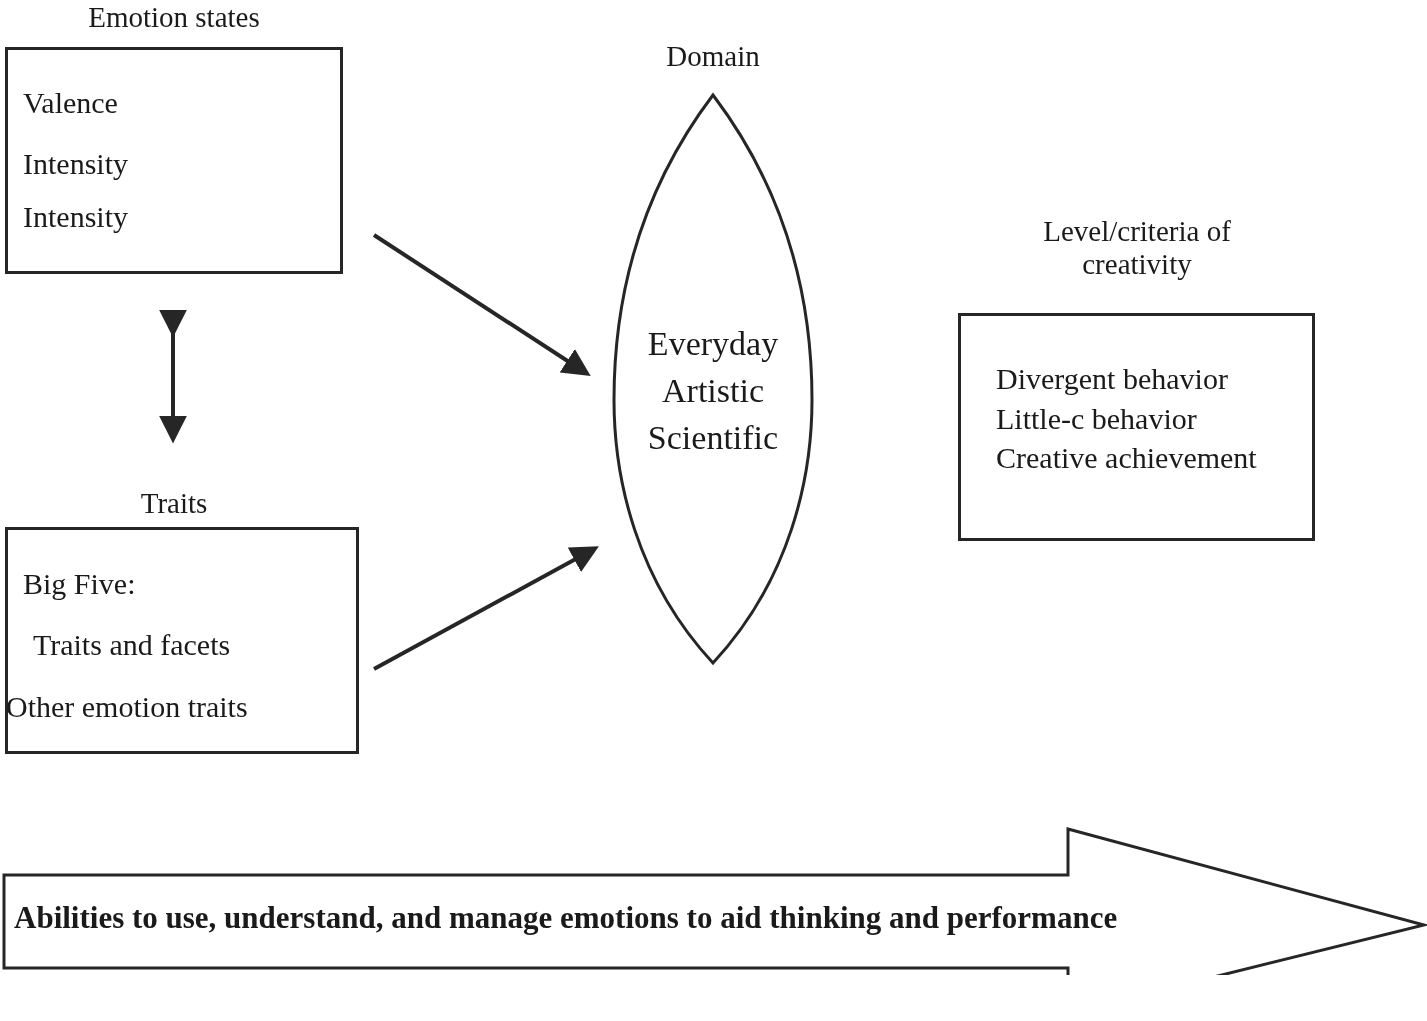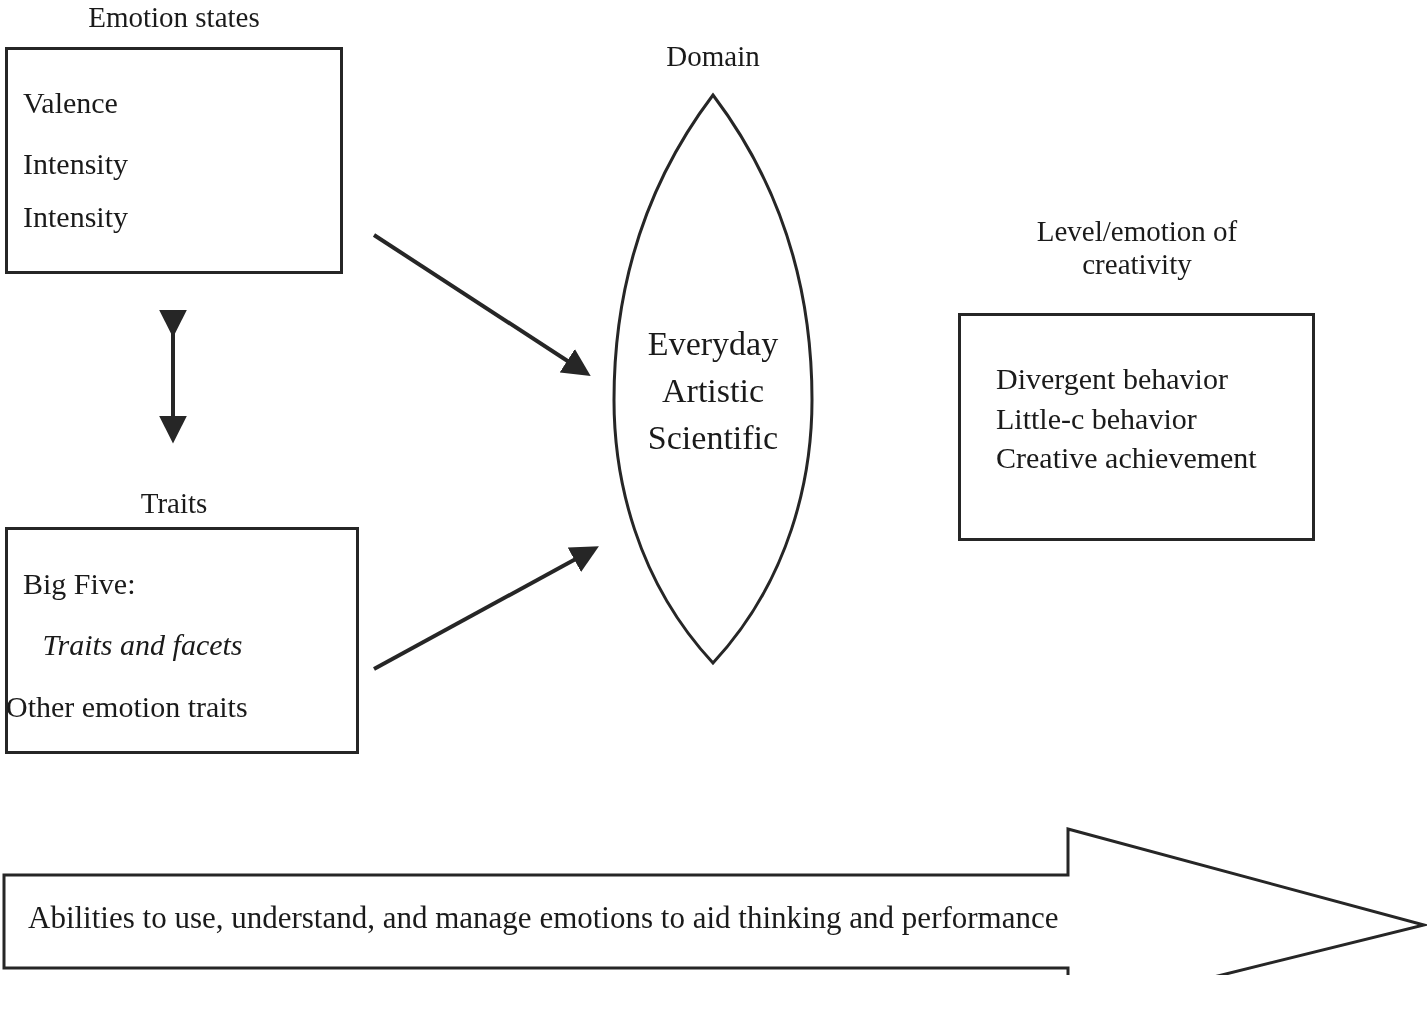--- a/index.html
+++ b/index.html
@@ -65,42 +65,42 @@
   #cap-level     { left: 958px; top: 215px; width: 358px; }
   
   #box-emotion   { left: 5px;   top: 47px;  width: 338px; height: 227px; }
   #box-traits    { left: 5px;   top: 527px; width: 354px; height: 227px; }
   #box-level     { left: 958px; top: 313px; width: 357px; height: 228px; }
   
   #t-valence     { left: 23px;  top: 86px;  }
   #t-activation  { left: 23px;  top: 147px; }
   #t-intensity   { left: 23px;  top: 200px; }
   #t-bigfive     { left: 23px;  top: 567px; }
-  #t-traitsfac   { left: 20px;  top: 628px; font-style: italic; }
+  #t-traitsfac   { left: 11px;  top: 628px; }
   #t-otheremo    { left: 6px;  top: 690px; }
   #t-divergent   { left: 996px; top: 362px; }
   #t-littlec     { left: 996px; top: 402px; }
   #t-creative    { left: 996px; top: 441px; }
   
   #lens-label    { left: 613px; top: 321px; width: 200px; }
   
-  #banner-label  { left: 28px;  top: 900px; }
+  #banner-label  { left: 14px;  top: 900px; font-weight: bold; }
 </style>
 </head>
 <body>
 
 <div id="stage">
 
   <div class="caption" id="cap-emotion">Emotion states</div>
 
   <div class="caption" id="cap-traits">Traits</div>
 
   <div class="caption" id="cap-domain">Domain</div>
 
-  <div class="caption" id="cap-level">Level/emotion of
+  <div class="caption" id="cap-level">Level/criteria of
 creativity</div>
 
   <div class="node-box" id="box-emotion"></div>
 
   <div class="node-box" id="box-traits"></div>
 
   <div class="node-box" id="box-level"></div>
 
   <div class="box-text" id="t-valence">Valence</div>
   <div class="box-text" id="t-activation">Intensity</div>

